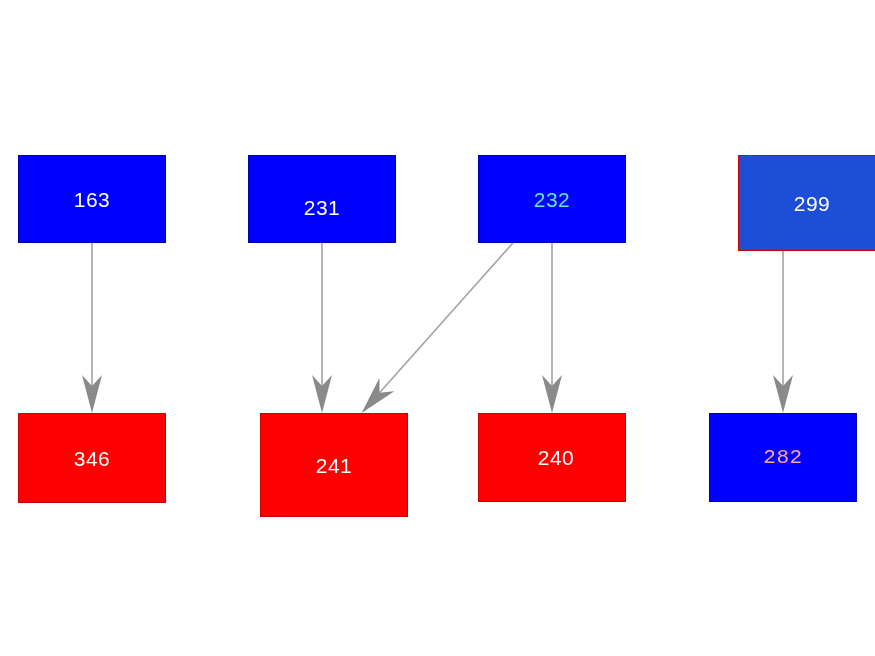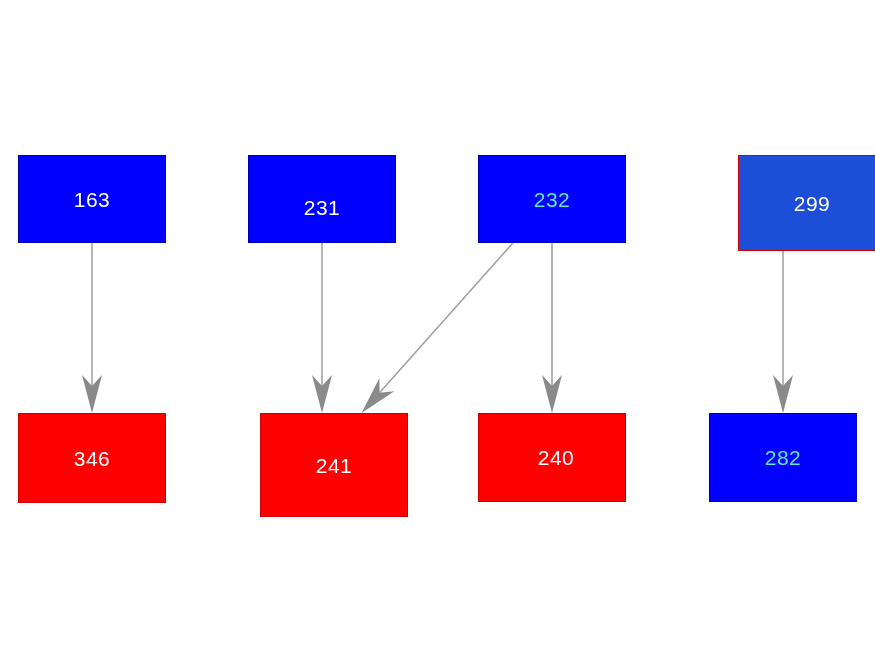--- a/index.html
+++ b/index.html
@@ -79,16 +79,16 @@
       <div class="node" style="left: 18px; top: 413px; width: 148px; height: 90px; background: rgb(255, 0, 0); border-color: rgb(204, 0, 0);">
         <span class="node-label" style="color: rgb(255, 255, 255);">346</span>
       </div>
       <div class="node" style="left: 248px; top: 413px; width: 148px; height: 104px; background: rgb(255, 0, 0); border-color: rgb(204, 0, 0); margin-left: 12px;">
         <span class="node-label" style="color: rgb(255, 255, 255);">241</span>
       </div>
       <div class="node" style="left: 478px; top: 413px; width: 148px; height: 89px; background: rgb(255, 0, 0); border-color: rgb(204, 0, 0);">
         <span class="node-label" style="color: rgb(255, 255, 255); margin-left: 8px;">240</span>
       </div>
       <div class="node" style="left: 709px; top: 413px; width: 148px; height: 89px; background: rgb(0, 0, 255); border-color: rgb(0, 0, 176);">
-        <span class="node-label" style="color: #5eead4;">282</span>
+        <span class="node-label" style="color: #fca5a5; font-family: Liberation Mono, monospace;">282</span>
       </div>
     </div>
 </div>
 
 </body></html>

